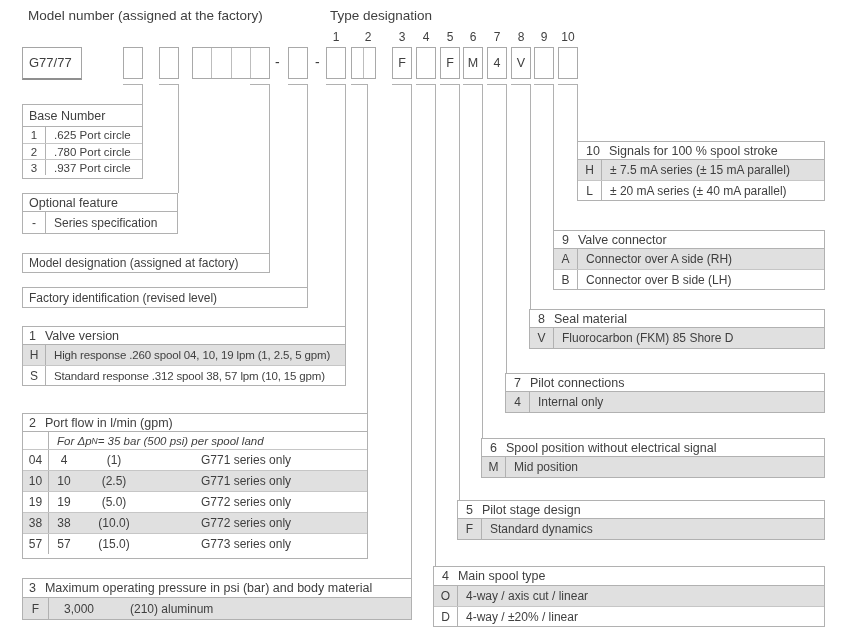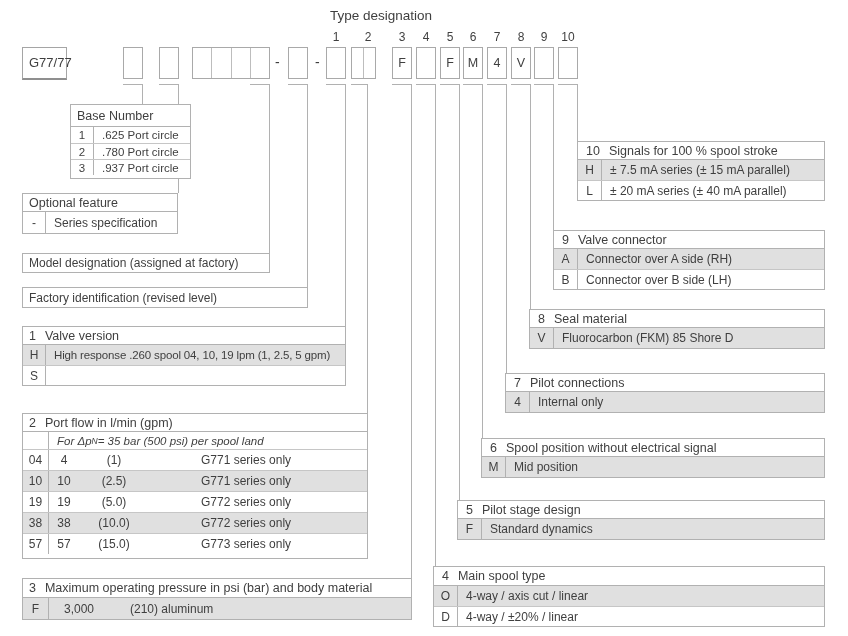--- a/index.html
+++ b/index.html
@@ -1,21 +1,21 @@
 <!DOCTYPE html>
 <html><head>
 <meta charset="utf-8">
 <style>
   html,body{margin:0;padding:0;background:#ffffff;}
   .canvas{position:relative;width:848px;height:636px;background:#fff;
           font-family:"Liberation Sans","DejaVu Sans",sans-serif;color:#3f3f3f;overflow:hidden;}
   .toplabel{position:absolute;font-size:13.5px;white-space:nowrap;}
   .posnum{position:absolute;top:30px;width:20px;text-align:center;font-size:12px;}
   .cbox{position:absolute;top:47px;height:32px;border:1px solid #a9a9a9;background:#fff;box-sizing:border-box;}
-  .gbox{position:absolute;top:47px;left:22px;width:45px;height:33px;border:1px solid #a5a5a5;
+  .gbox{position:absolute;top:47px;left:22px;width:60px;height:33px;border:1px solid #a5a5a5;
         border-bottom:2px solid #8f8f8f;box-sizing:border-box;font-size:13px;line-height:29px;padding-left:6px;}
   .cbox .letter{display:block;width:100%;text-align:center;line-height:30px;font-size:12.5px;}
   .cells{display:flex;height:100%;}
   .cells span{flex:1;border-right:1px solid #bdbdbd;}
   .cells span:last-child{border-right:none;}
   .dash{position:absolute;top:54px;font-size:14px;}
   .hline{position:absolute;height:1px;background:#b1b1b1;}
   .vline{position:absolute;width:1px;background:#b1b1b1;}
   .tbl{position:absolute;box-sizing:border-box;border:1px solid #b1b1b1;background:#fff;font-size:12px;}
   .hdr{display:flex;align-items:center;height:18px;padding-left:6px;border-bottom:1px solid #b1b1b1;
@@ -25,21 +25,21 @@
   .row + .row{border-top:1px solid #c6c6c6;}
   .code{flex:none;width:23px;border-right:1px solid #b1b1b1;display:flex;align-items:center;justify-content:center;}
   .desc{padding-left:8px;display:flex;align-items:center;}
   .shade{background:#e0e0e0;}
   .labelbox{position:absolute;border:1px solid #b1b1b1;box-sizing:border-box;background:#fff;
             font-size:12px;padding-left:6px;white-space:nowrap;display:flex;align-items:center;}
   
   .t-base .hdr{height:22px;}
   .t-base .row{height:16px;font-size:11.5px;}
   .t-base .code,.t-opt .code,.t1 .code{width:22px;}
-  .t-base{padding-bottom:3px;margin-left:48px;}
+  .t-base{padding-bottom:3px;}
   .t-opt .row{height:21px;}
   .t1 .row{height:20px;}
   .t1 .desc{font-size:11.5px;letter-spacing:-0.15px;}
   .t2 .row{height:21px;}
   .t2 .sub{height:17px;font-size:11.5px;font-style:italic;}
   .t2 .code{width:25px;}
   .t2{padding-bottom:4px;}
   .c-lmin{flex:none;width:30px;display:flex;align-items:center;justify-content:center;}
   .c-gpm{flex:none;width:70px;display:flex;align-items:center;justify-content:center;}
   .c-note{padding-left:52px;display:flex;align-items:center;}
@@ -49,20 +49,21 @@
   .c-val{flex:none;width:60px;display:flex;align-items:center;justify-content:center;}
   .c-mat{padding-left:5px;display:flex;align-items:center;margin-left:16px;}
   .rt .hdr{padding-left:8px;}
   .subn{font-size:8.5px;vertical-align:-2px;}
 </style>
 </head>
 <body>
 
 <div class="canvas">
 
+  <div class="toplabel" style="left:28px;top:8px;">Model number (assigned at the factory)</div>
   <div class="toplabel" style="left:330px;top:8px;">Type designation</div>
 
   <span class="posnum" style="left:326px;">1</span>
   <span class="posnum" style="left:358px;">2</span>
   <span class="posnum" style="left:392px;">3</span>
   <span class="posnum" style="left:416px;">4</span>
   <span class="posnum" style="left:440px;">5</span>
   <span class="posnum" style="left:463px;">6</span>
   <span class="posnum" style="left:487px;">7</span>
   <span class="posnum" style="left:511px;">8</span>
@@ -170,20 +171,21 @@
     <div class="hdr">
         <span class="hnum">1</span>
         <span>Valve version</span>
       </div>
     <div class="row shade">
       <span class="code">H</span>
       <span class="desc">High response .260 spool 04, 10, 19 lpm (1, 2.5, 5 gpm)</span>
     </div>
     <div class="row">
       <span class="code">S</span>
+      <span class="desc">Standard response .312 spool 38, 57 lpm (10, 15 gpm)</span>
     </div>
   </div>
 
   <div class="tbl t2" style="left:22px;top:413px;width:346px;">
     <div class="hdr">
         <span class="hnum">2</span>
         <span>Port flow in l/min (gpm)</span>
       </div>
     <div class="row sub">
       <span class="code"></span>

